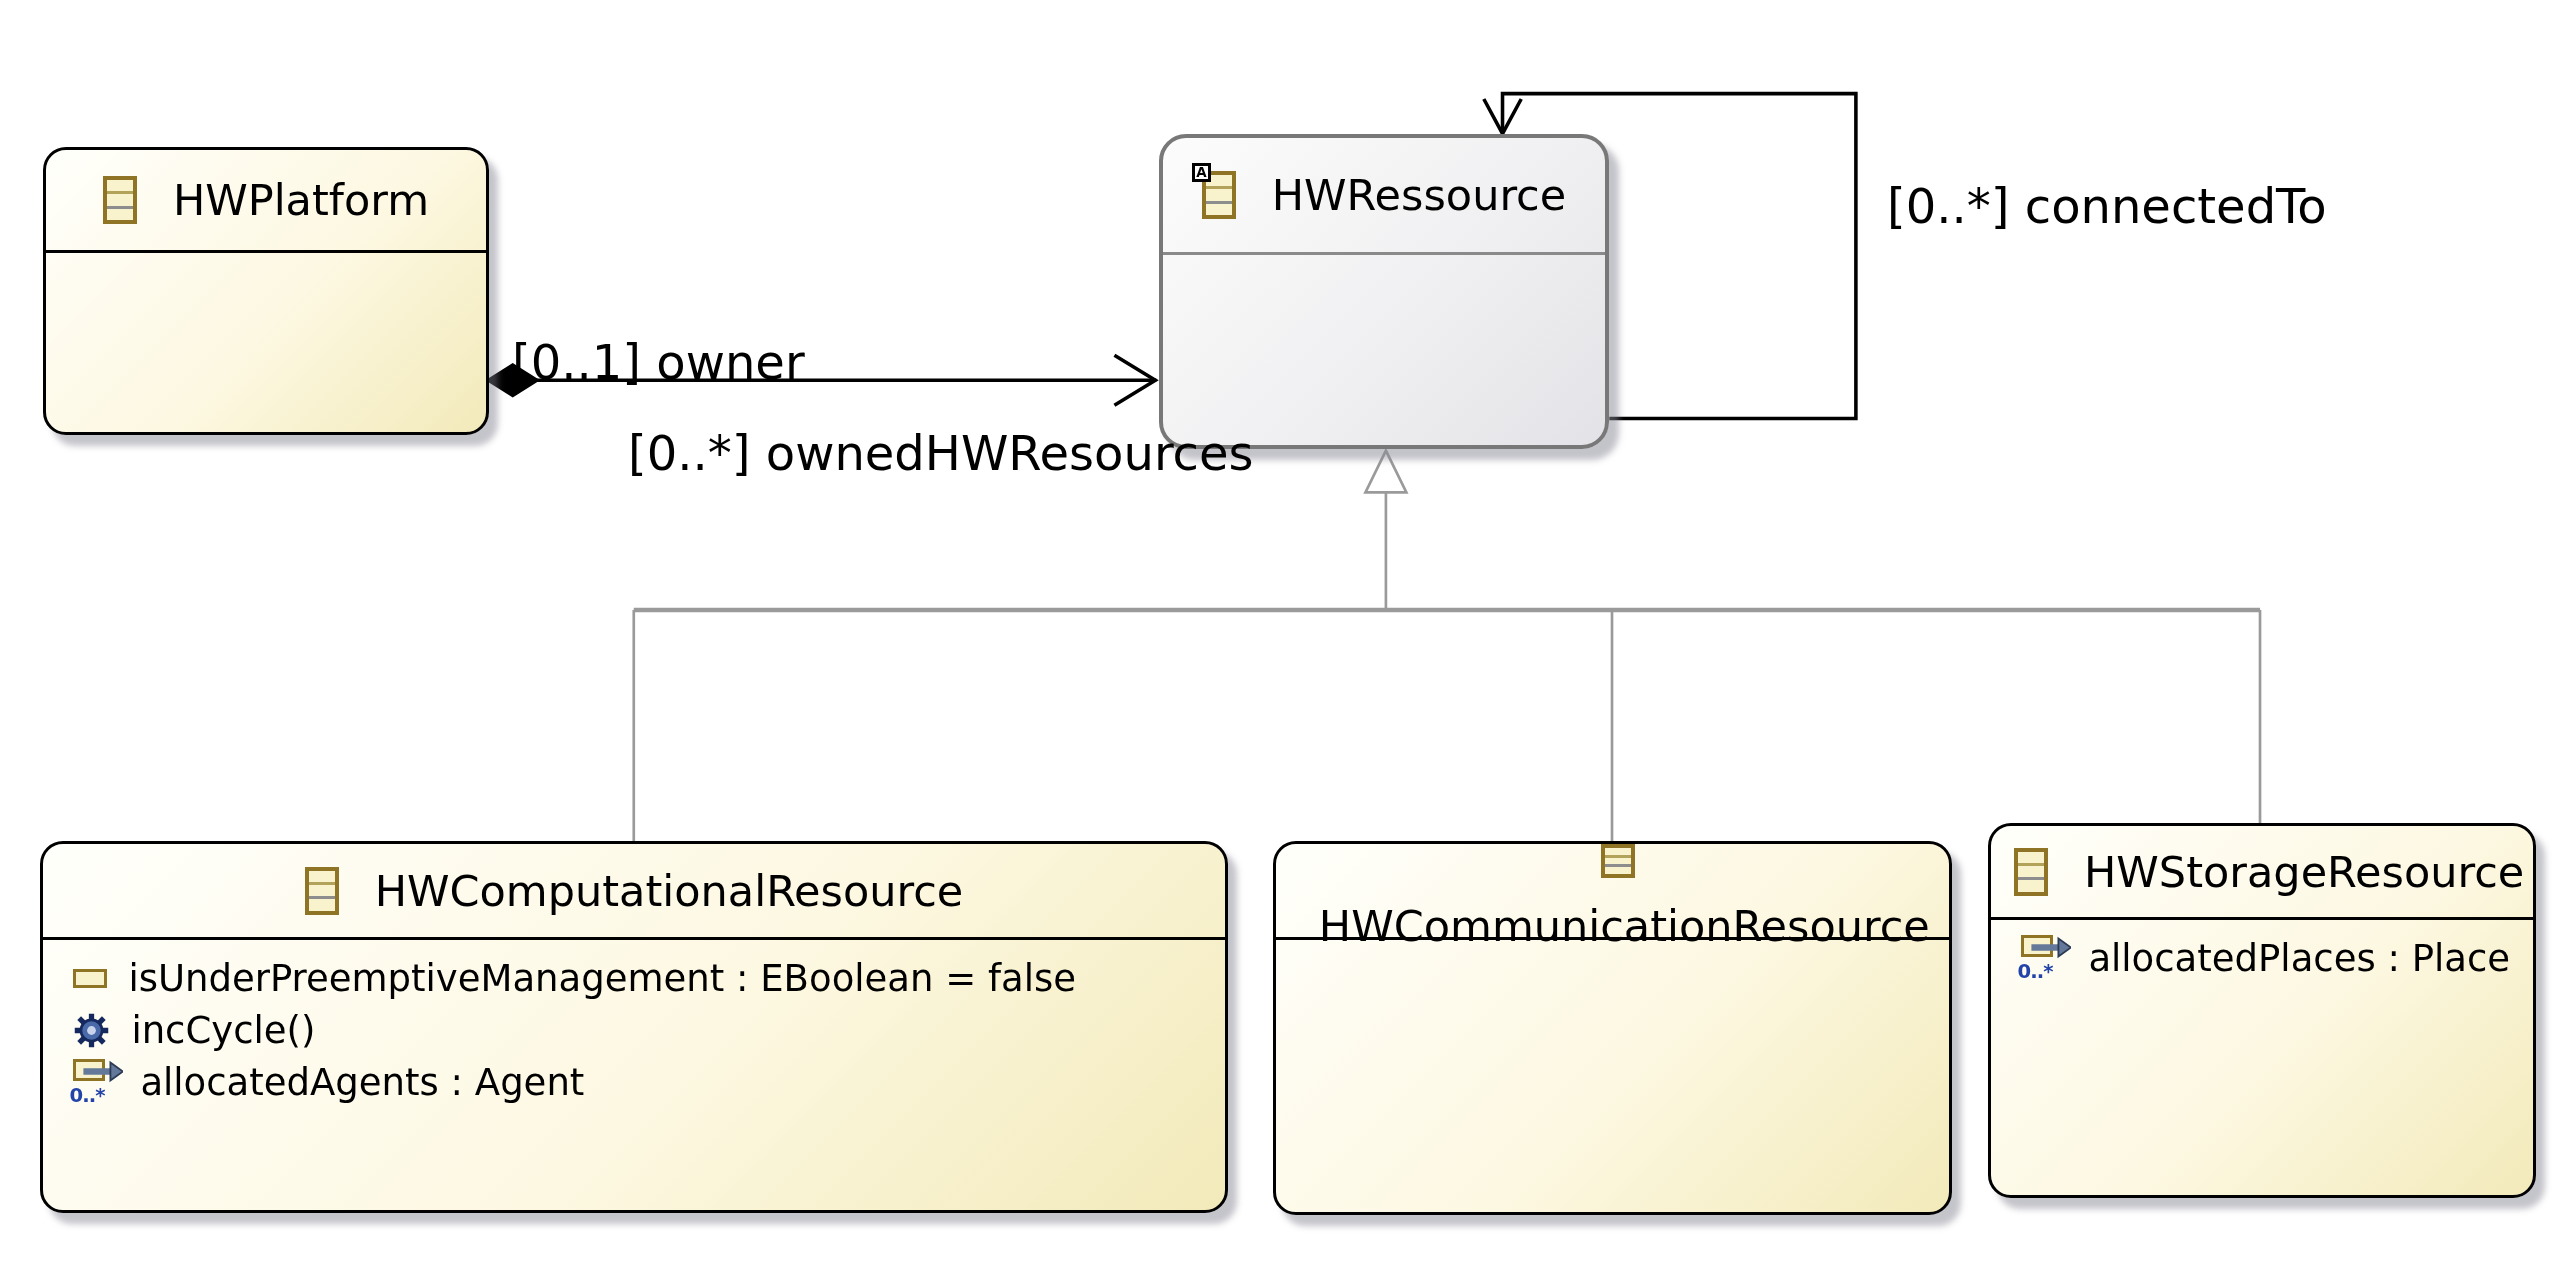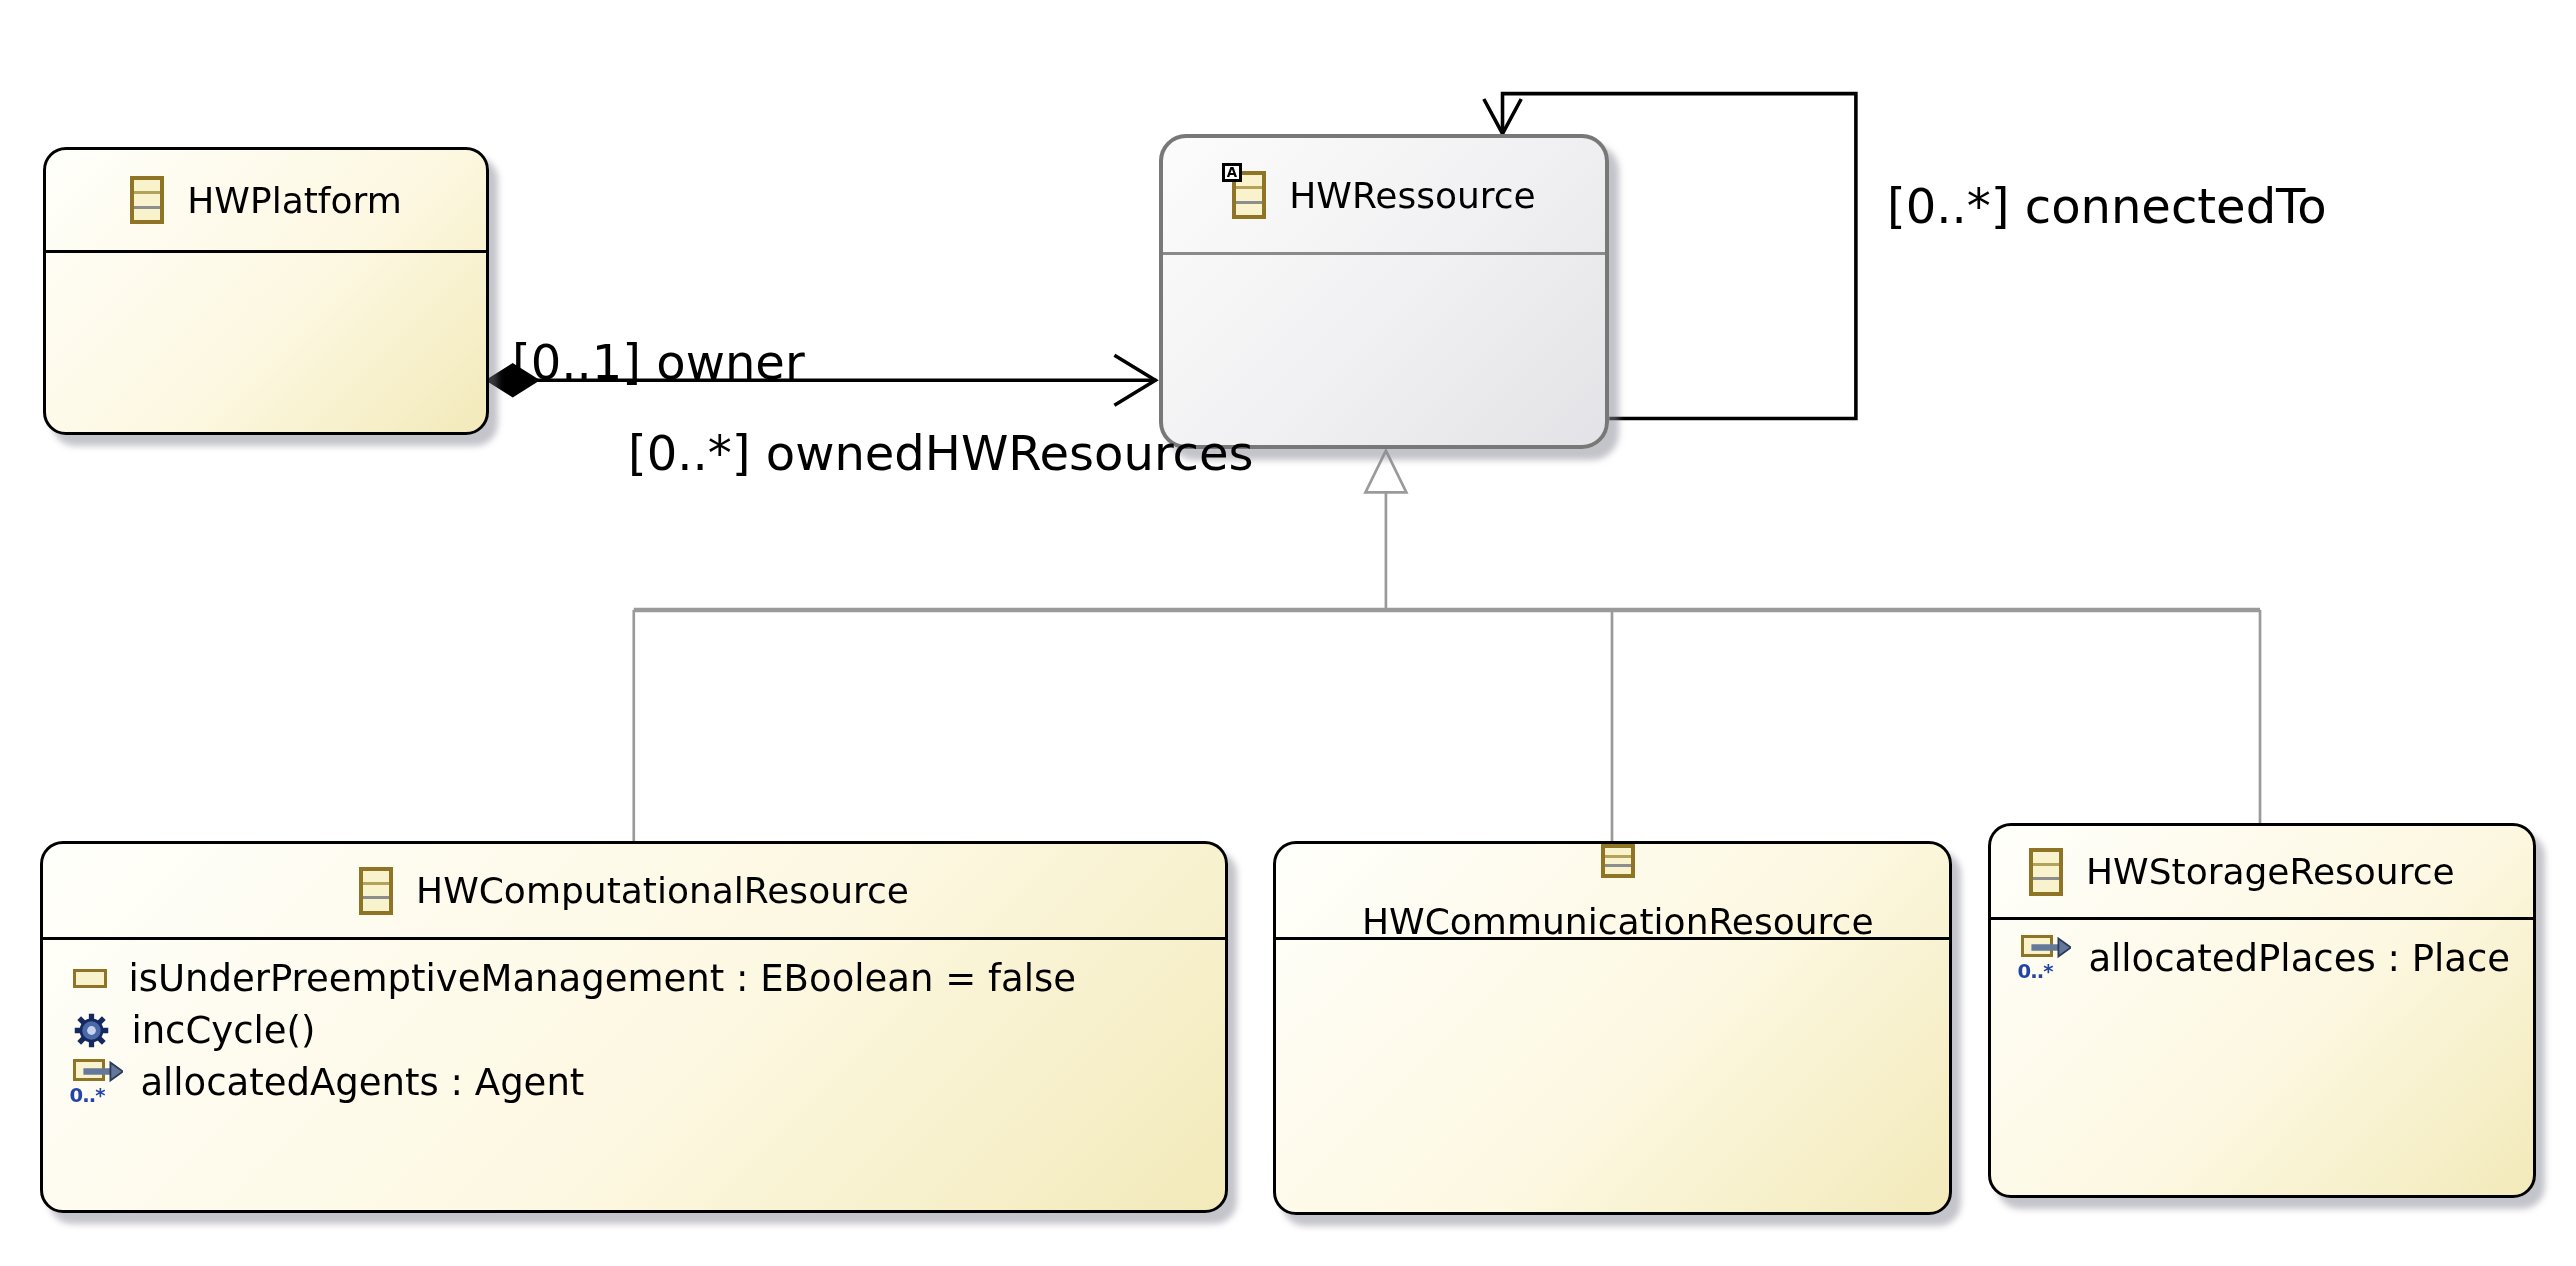--- a/index.html
+++ b/index.html
@@ -13,21 +13,21 @@
     border:3.6px solid #000;border-radius:23px;overflow:hidden;
     background:linear-gradient(135deg,#fffffb 0%,#fdf8e2 55%,#f2eaba 100%);
     box-shadow:9px 10.7px 6.2px rgba(125,125,140,.45);}
   .uml-class.abstract{border:4.5px solid #787878;border-radius:27px;
     background:linear-gradient(135deg,#fcfcfc 0%,#f0f0f2 55%,#e3e3e7 100%);
     box-shadow:9.8px 10.7px 6.2px rgba(135,135,150,.5);}
   .cls-header{display:flex;align-items:center;justify-content:center;gap:23px;
     border-bottom:3.6px solid #000;box-sizing:border-box;padding:0 9px;}
   .uml-class.abstract .cls-header{border-bottom:3.6px solid #8a8a8a;}
   .cls-header.left{justify-content:flex-start;}
-  .cls-title{font-size:36px;white-space:nowrap;}
+  .cls-title{font-size:43px;white-space:nowrap;margin-left:13px;}
   .uml-class.abstract .cls-title{}
 
   
   .eclass-icon{position:relative;width:34px;height:48px;flex:0 0 34px;
     border:4.5px solid #8f7426;background:#f8f3cd;box-sizing:border-box;
     display:flex;flex-direction:column;}
   .eclass-icon i{flex:1;}
   .eclass-icon i:nth-child(2){border-top:3.6px solid #b3a259;}
   .eclass-icon i:nth-child(3){border-top:3.6px solid #8d8d8d;}
   .abstract-badge{position:absolute;left:-14.2px;top:-12.5px;width:19.6px;height:19.6px;
@@ -153,21 +153,21 @@
           <i></i>
           <i></i>
           <i></i>
         </span>
       <span class="cls-title">HWCommunicationResource</span>
     </div>
     <div class="cls-body"></div>
   </div>
 
   <div class="uml-class" style="left:1988px;top:823px;width:548px;height:375px;">
-    <div class="cls-header left" style="height:94px;padding-left:38px;">
+    <div class="cls-header left" style="height:94px;padding-left:23px;">
       <span class="eclass-icon">
           <i></i>
           <i></i>
           <i></i>
         </span>
       <span class="cls-title">HWStorageResource</span>
     </div>
     <div class="cls-body" style="padding-top:12.5px;">
       <div class="member-row">
         <span class="ref-icon">

